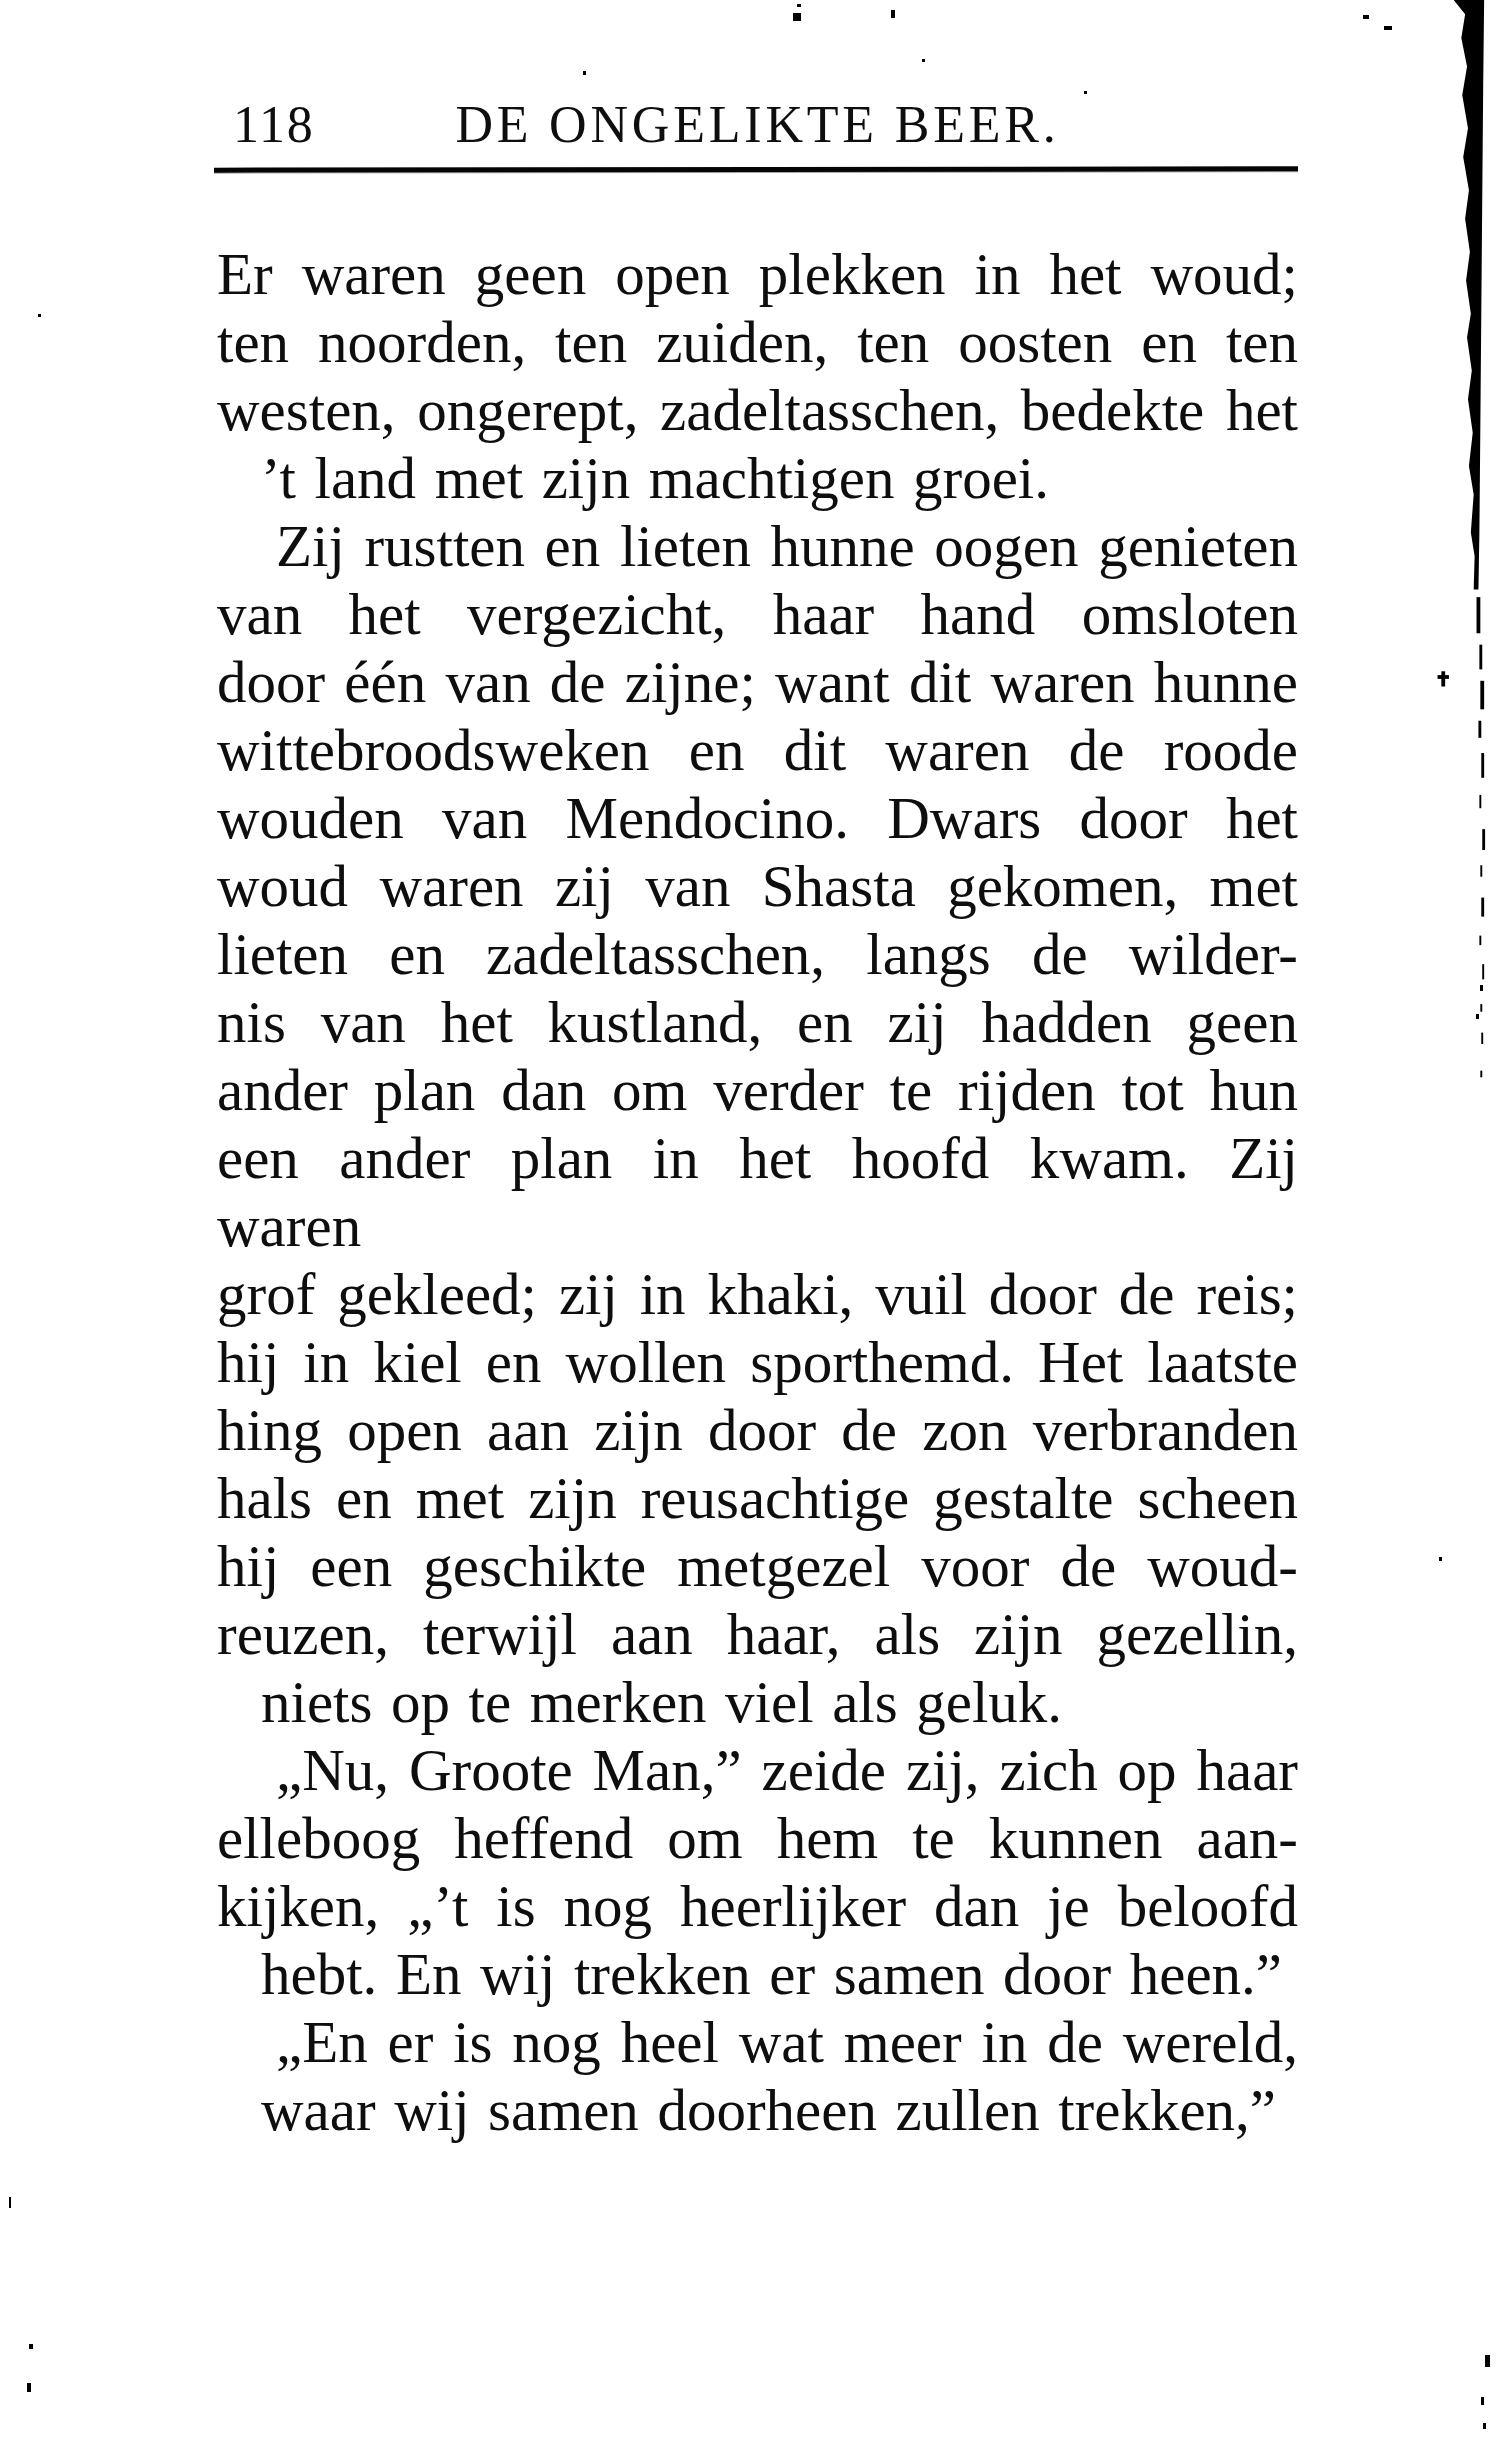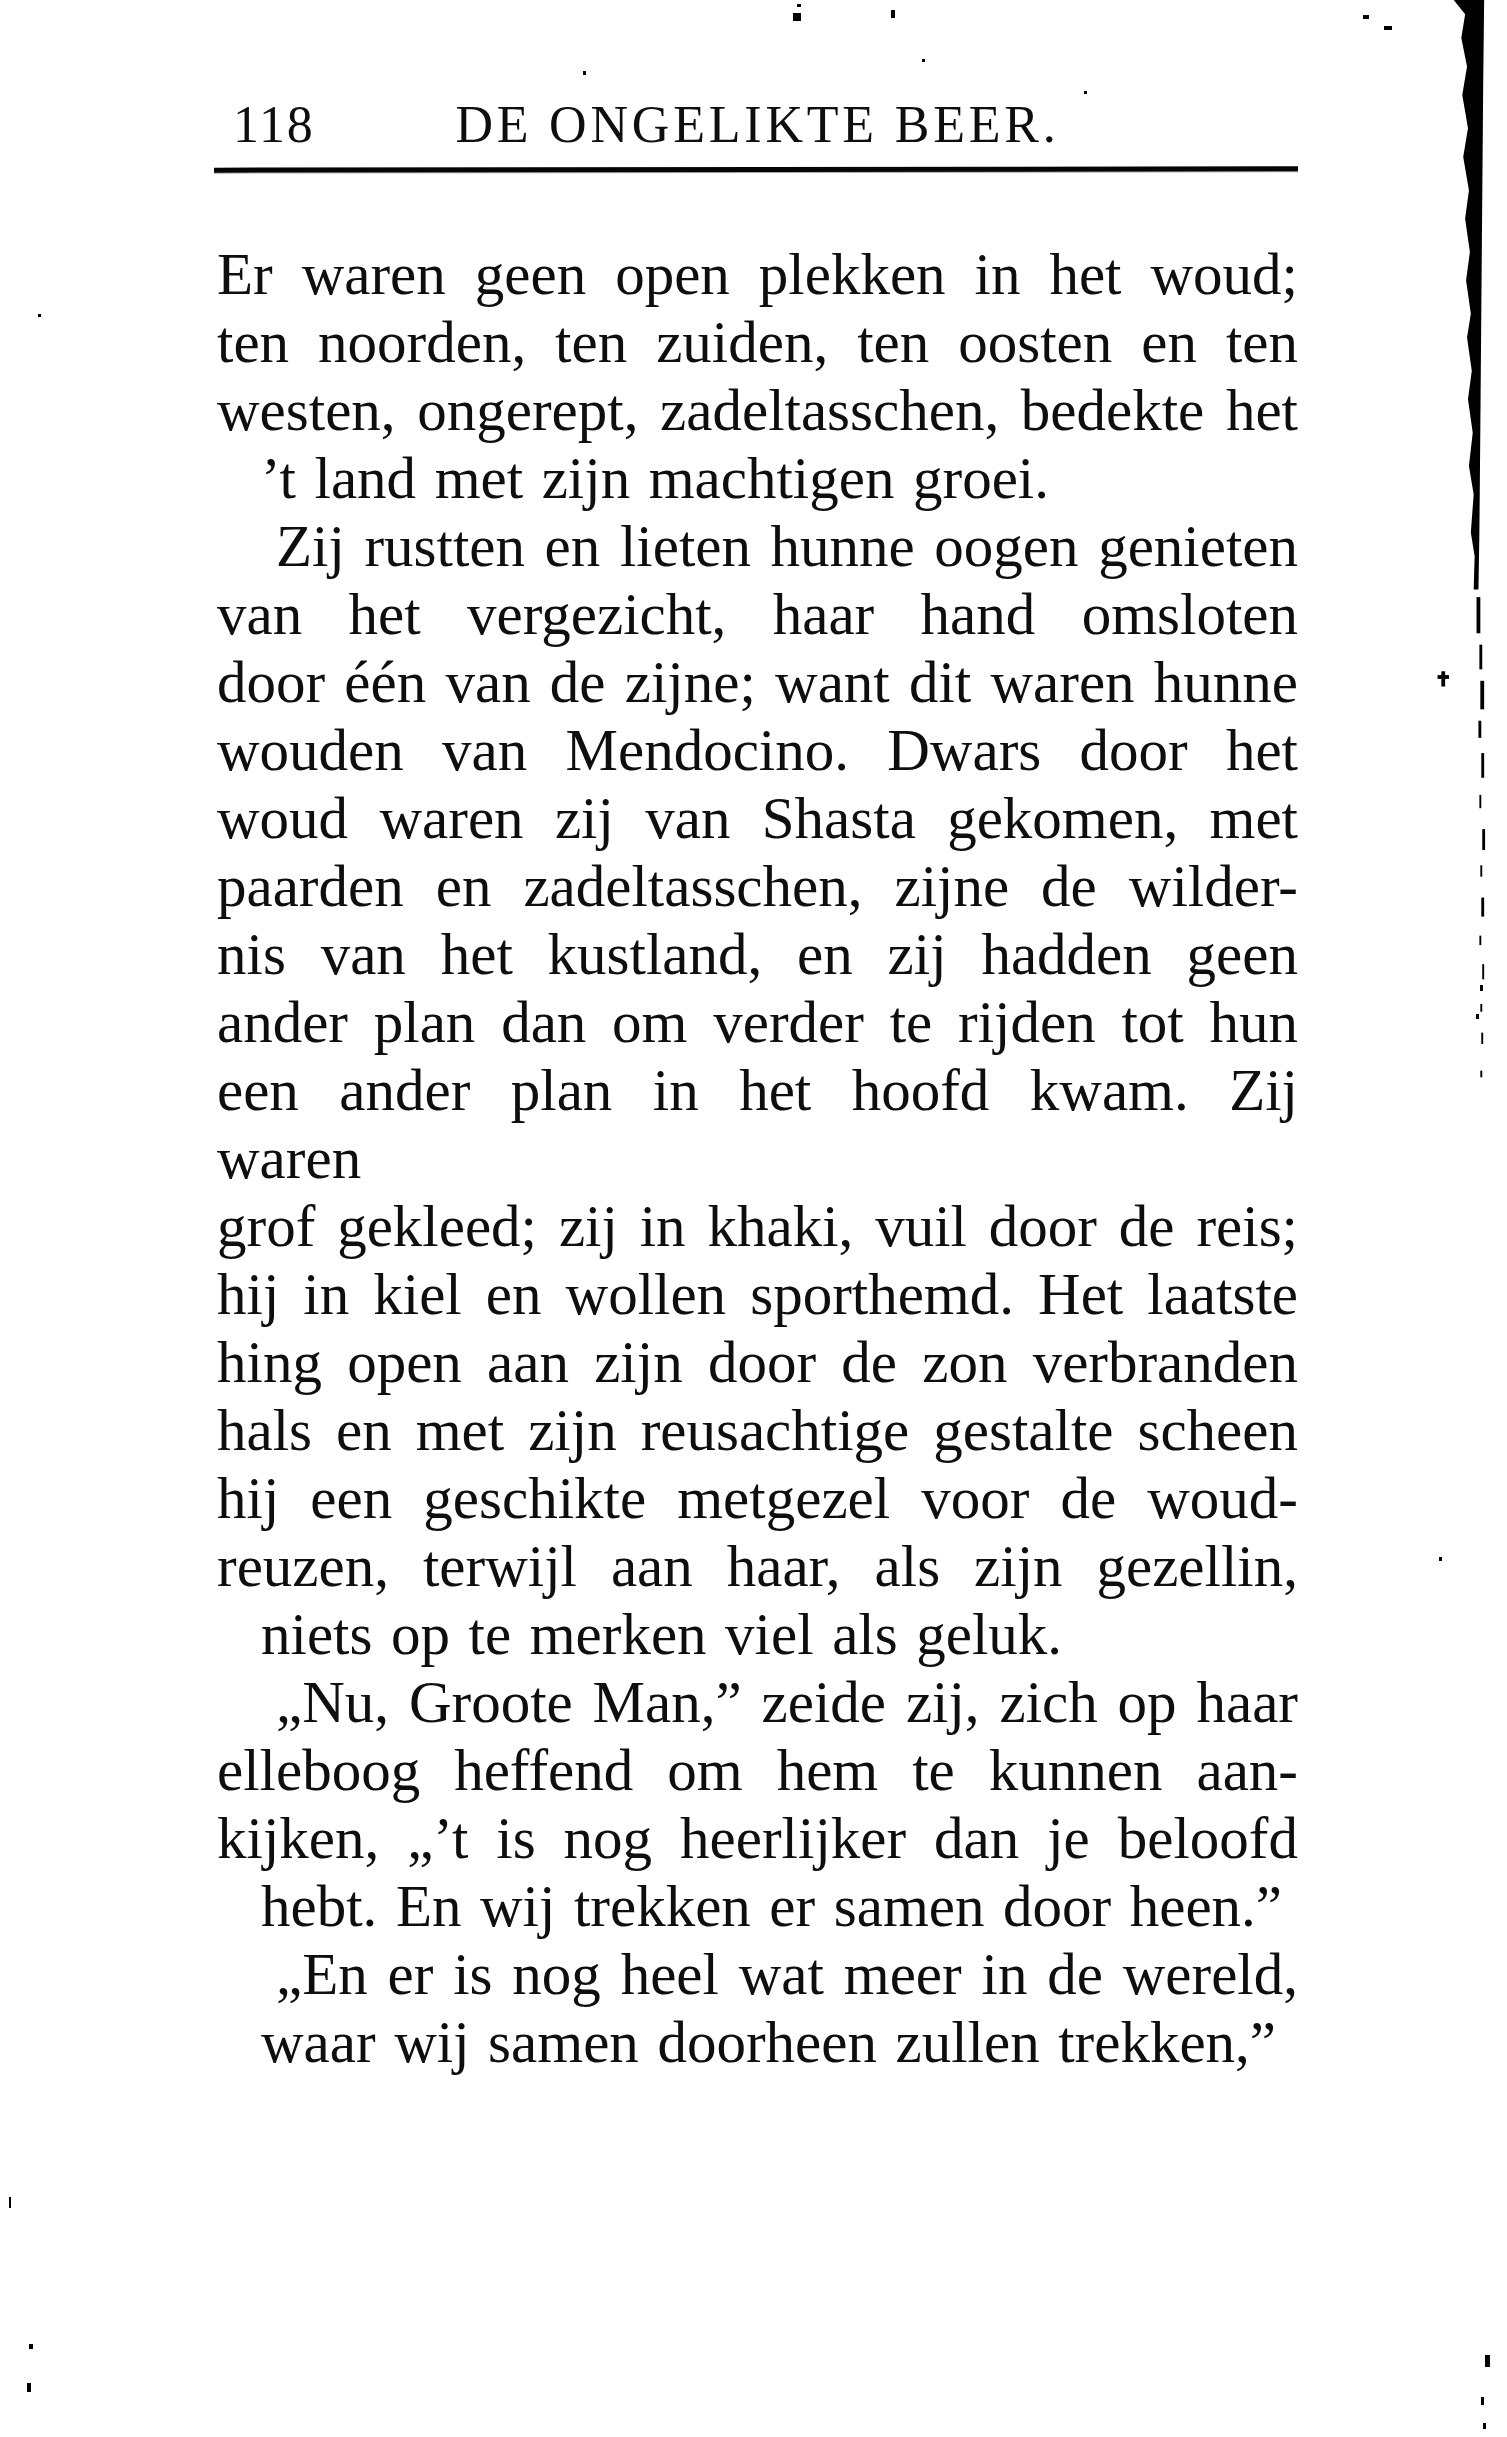--- a/index.html
+++ b/index.html
@@ -64,23 +64,24 @@
 <div id="header-rule"></div>
 
 <div id="text-block">
     <div class="line">Er waren geen open plekken in het woud;</div>
     <div class="line">ten noorden, ten zuiden, ten oosten en ten</div>
     <div class="line">westen, ongerept, zadeltasschen, bedekte het</div>
     <div class="line last">’t land met zijn machtigen groei.</div>
     <div class="line indent">Zij rustten en lieten hunne oogen genieten</div>
     <div class="line">van het vergezicht, haar hand omsloten</div>
     <div class="line">door één van de zijne; want dit waren hunne</div>
+    <div class="line">wittebroodsweken en dit waren de roode</div>
     <div class="line">wouden van Mendocino. Dwars door het</div>
     <div class="line">woud waren zij van Shasta gekomen, met</div>
-    <div class="line">paarden en zadeltasschen, zijne de wilder-</div>
+    <div class="line">lieten en zadeltasschen, langs de wilder-</div>
     <div class="line">nis van het kustland, en zij hadden geen</div>
     <div class="line">ander plan dan om verder te rijden tot hun</div>
     <div class="line">een ander plan in het hoofd kwam. Zij waren</div>
     <div class="line">grof gekleed; zij in khaki, vuil door de reis;</div>
     <div class="line">hij in kiel en wollen sporthemd. Het laatste</div>
     <div class="line">hing open aan zijn door de zon verbranden</div>
     <div class="line">hals en met zijn reusachtige gestalte scheen</div>
     <div class="line">hij een geschikte metgezel voor de woud-</div>
     <div class="line">reuzen, terwijl aan haar, als zijn gezellin,</div>
     <div class="line last">niets op te merken viel als geluk.</div>

